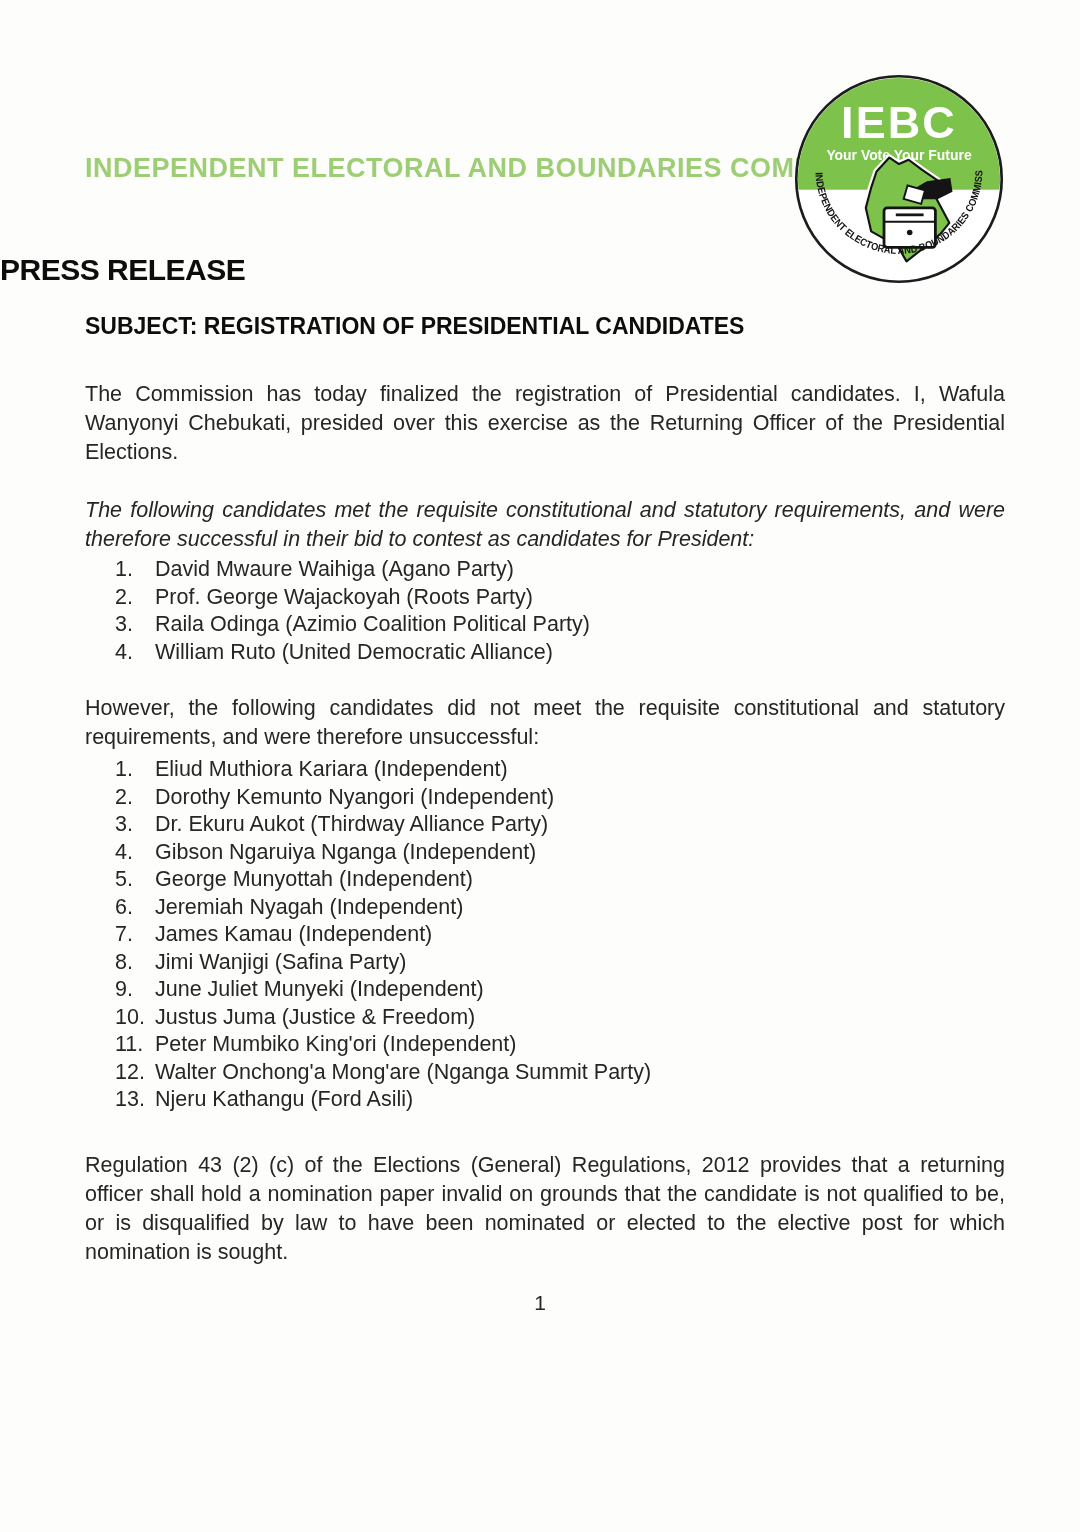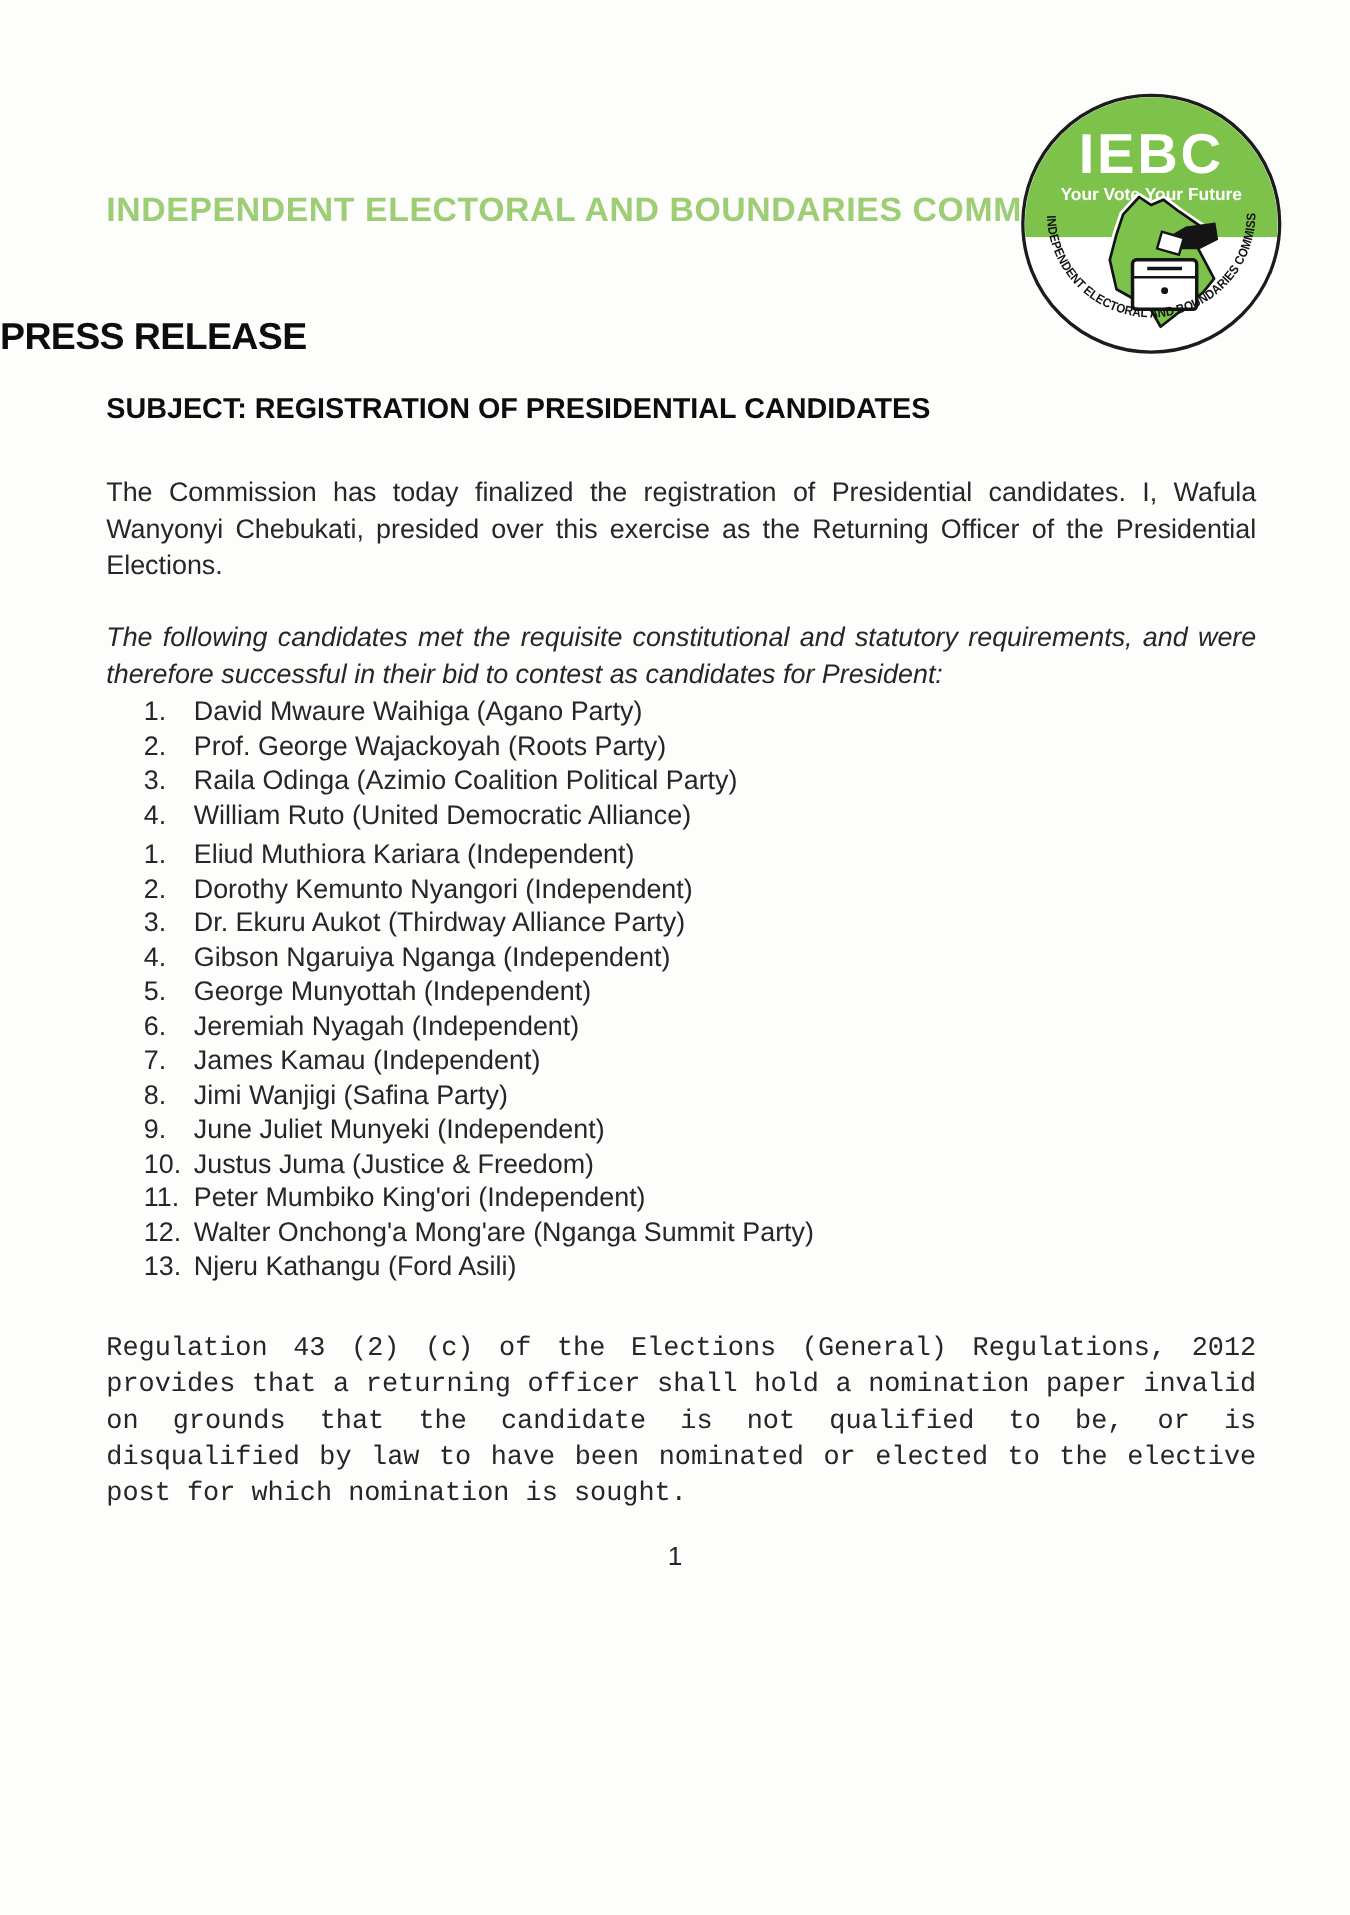--- a/index.html
+++ b/index.html
@@ -18,21 +18,21 @@
     position: absolute;
     left: 85px; top: 153px;
     font-size: 27px;
     font-weight: bold;
     letter-spacing: 0.5px;
     color: #9dcd74;
     white-space: nowrap;
   }
   .logo-wrap {
     position: absolute;
-    top: 72px; right: 52px;
+    top: 72px; right: 74px;
     width: 214px; height: 214px;
   }
   .logo-wrap svg { width: 100%; height: 100%; display: block; }
 
   .press-title {
     margin: 255px 0 0 0;
     text-align: left;
     font-size: 30px;
     font-weight: bold;
     letter-spacing: -0.5px;
@@ -54,21 +54,21 @@
   .para {
     margin: 0 75px 0 85px;
     font-size: 21.5px;
     line-height: 29px;
     text-align: justify;
     color: #262626;
   }
   .para-1 { margin-top: 42px; }
   .para-2 { margin-top: 29px; font-style: italic; }
   .para-3 { margin-top: 28px; }
-  .para-4 { margin-top: 37px; font-family: Liberation Mono, monospace; }
+  .para-4 { margin-top: 37px; }
 
   .candidate-list {
     list-style: none;
     counter-reset: item;
     margin: 0 75px 0 115px;
     padding: 0;
     font-size: 21.5px;
   }
   .list-successful   { margin-top: 2px; }
   .list-unsuccessful { margin-top: 4px; }
@@ -141,20 +141,21 @@
 
   <p class="para para-2">The following candidates met the requisite constitutional and statutory requirements, and were therefore successful in their bid to contest as candidates for President:</p>
 
   <ol class="candidate-list list-successful">
     <li>David Mwaure Waihiga (Agano Party)</li>
     <li>Prof. George Wajackoyah (Roots Party)</li>
     <li>Raila Odinga (Azimio Coalition Political Party)</li>
     <li>William Ruto (United Democratic Alliance)</li>
   </ol>
 
+  <p class="para para-3">However, the following candidates did not meet the requisite constitutional and statutory requirements, and were therefore unsuccessful:</p>
 
   <ol class="candidate-list list-unsuccessful">
     <li>Eliud Muthiora Kariara (Independent)</li>
     <li>Dorothy Kemunto Nyangori (Independent)</li>
     <li>Dr. Ekuru Aukot (Thirdway Alliance Party)</li>
     <li>Gibson Ngaruiya Nganga (Independent)</li>
     <li>George Munyottah (Independent)</li>
     <li>Jeremiah Nyagah (Independent)</li>
     <li>James Kamau (Independent)</li>
     <li>Jimi Wanjigi (Safina Party)</li>

